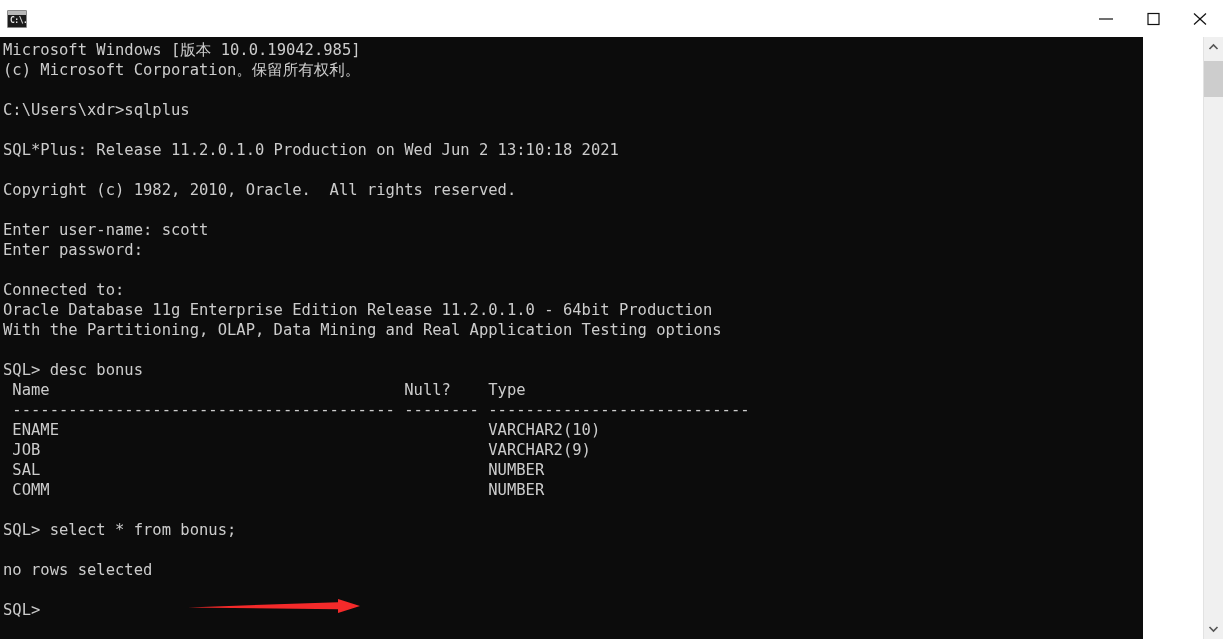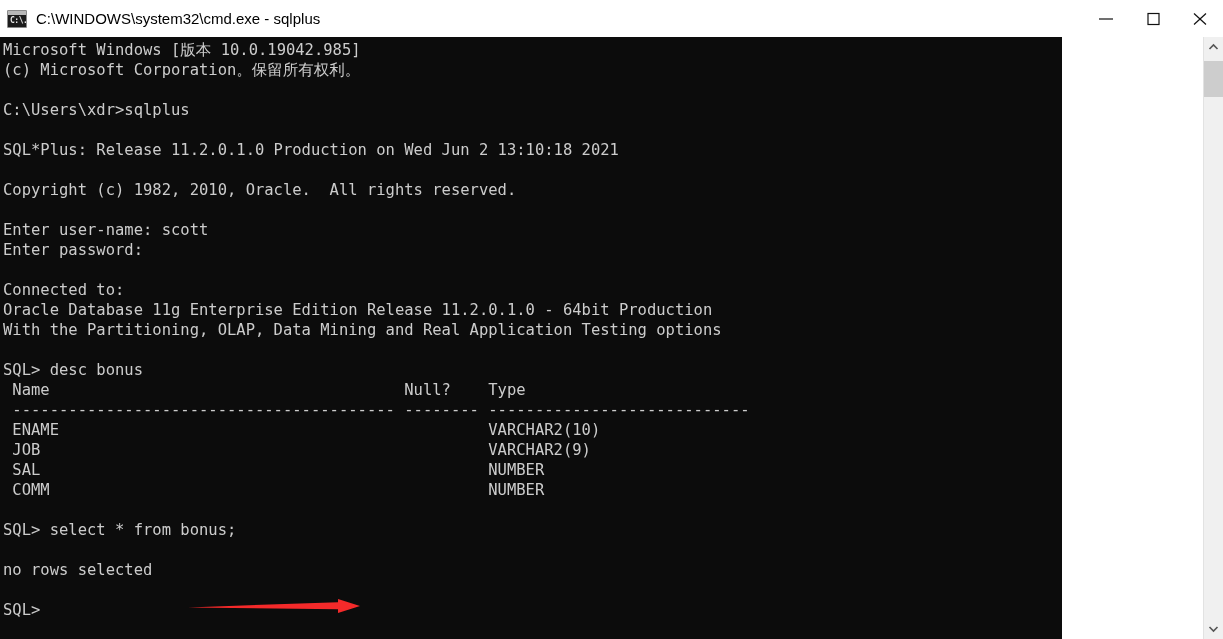--- a/index.html
+++ b/index.html
@@ -85,21 +85,21 @@
     justify-content: center;
     background: transparent;
   }
   .win-btn svg { display: block; }
 
   
   #terminal {
     position: absolute;
     left: 0;
     top: 37px;
-    width: 1062px;
+    width: 1143px;
     height: 602px;
     background: #0c0c0c;
     overflow: hidden;
   }
   #console-text {
     position: absolute;
     left: 3px;
     top: 3px;
     margin: 0;
     font-family: "DejaVu Sans Mono", "Liberation Mono", monospace;
@@ -161,21 +161,20 @@
 </head>
 <body>
 
 <div id="window">
 
   <div id="titlebar">
     <div id="app-icon">
       <div class="icon-strip"></div>
       <div class="icon-text">C:\.</div>
     </div>
-    <div id="title-text">C:\WINDOWS\system32\cmd.exe - sqlplus</div>
 
     <div class="win-btns">
       <div class="win-btn">
         <svg width="22" height="12" viewBox="0 0 22 12">
           <line x1="4" y1="6" x2="18" y2="6" stroke="#111111" stroke-width="1.2"></line>
         </svg>
       </div>
       <div class="win-btn">
         <svg width="22" height="14" viewBox="0 0 22 14">
           <rect x="6" y="1.5" width="11" height="11" fill="none" stroke="#111111" stroke-width="1.2"></rect>

